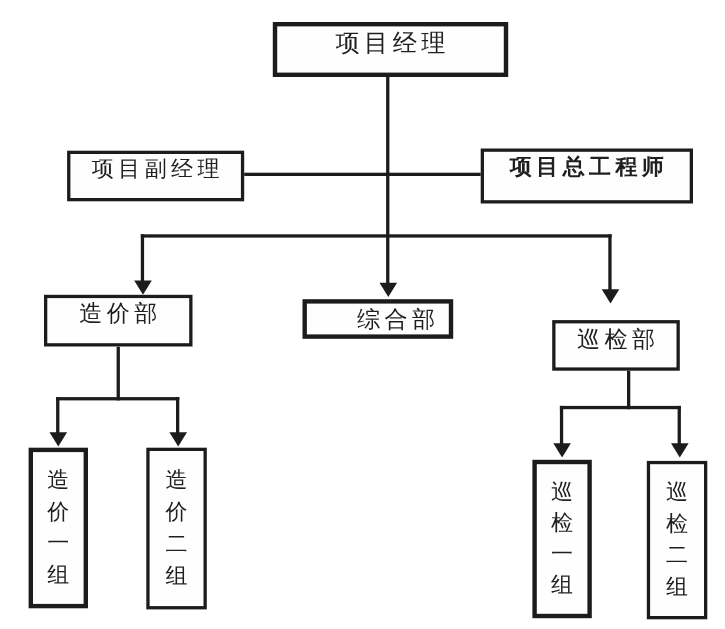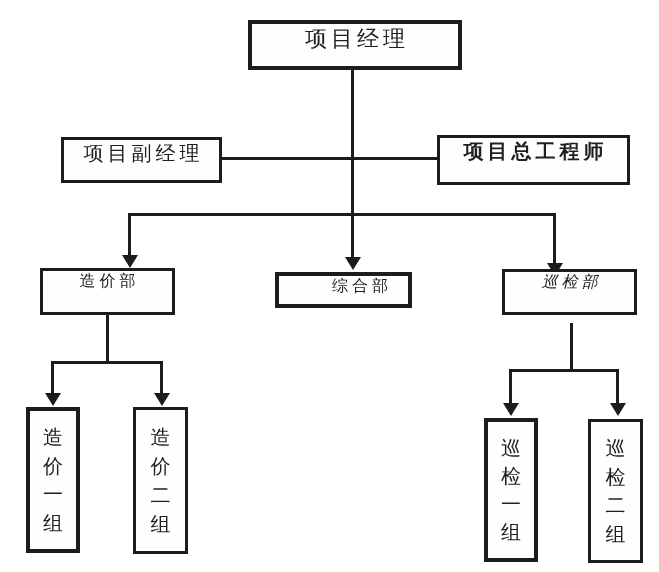--- a/index.html
+++ b/index.html
@@ -8,21 +8,21 @@
     background:#ffffff; overflow:hidden;
     font-family:"Liberation Sans", sans-serif; color:#1f1f1f;
   }
   .node {
     position:absolute; box-sizing:border-box;
     background:#fefefe; border:3px solid #1c1c1c;
     display:flex; justify-content:center;
     text-align:center;
   }
   .node.bold-border { border-width:4px; }
-  .hlabel { font-size:16px; font-weight:500; letter-spacing:4px; white-space:nowrap; text-indent:4px; }
+  .hlabel { font-size:21px; font-weight:500; letter-spacing:4px; white-space:nowrap; text-indent:4px; }
   .root-label { font-size:22px; }
   .vnode { flex-direction:column; justify-content:space-evenly; padding:8px 0; }
   .vnode span { display:block; line-height:1; font-size:20px; font-weight:500; }
   .line { position:absolute; background:#1c1c1c; }
   .arrow-down {
     position:absolute; width:0; height:0;
     border-left:8px solid transparent; border-right:8px solid transparent;
     border-top:13px solid #1c1c1c;
   }
 </style>
@@ -71,21 +71,21 @@
   </div>
 
   <div class="node" style="left:40px; top:268px; width:135px; height:47px;">
     <span class="hlabel">造价部</span>
   </div>
 
   <div class="node bold-border" style="left:275px; top:272px; width:137px; height:36px;padding-left:33px;">
     <span class="hlabel">综合部</span>
   </div>
 
-  <div class="node" style="left:502px; top:269px; width:135px; height:46px;font-style:italic;">
+  <div class="node" style="left:502px; top:291px; width:116px; height:46px;">
     <span class="hlabel">巡检部</span>
   </div>
 
   <div class="node vnode bold-border" style="left:26px; top:407px; width:54px; height:146px;">
       <span>造</span>
       <span>价</span>
       <span>一</span>
       <span>组</span>
     </div>
 

